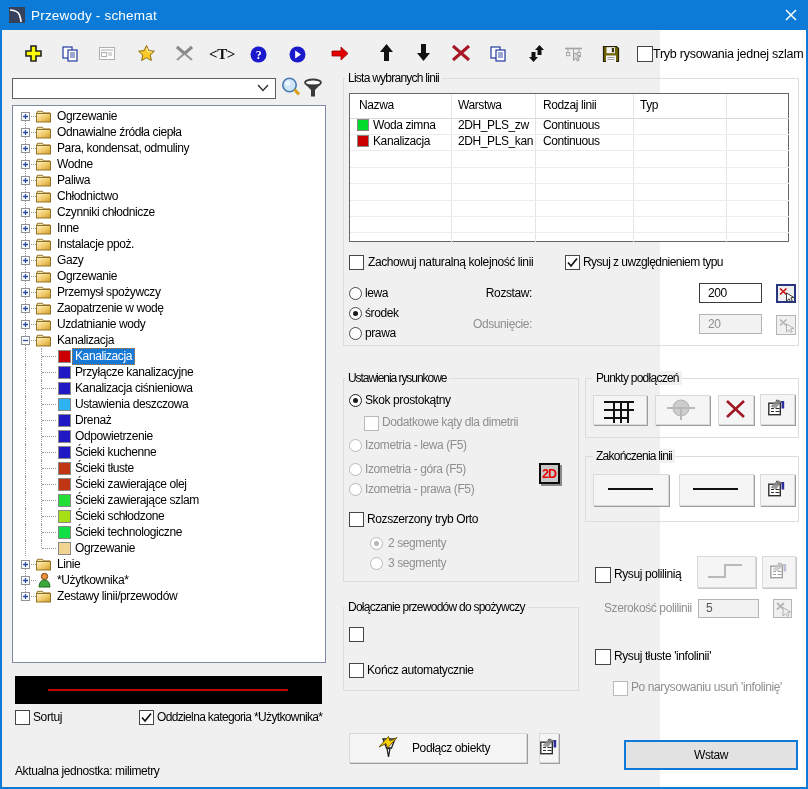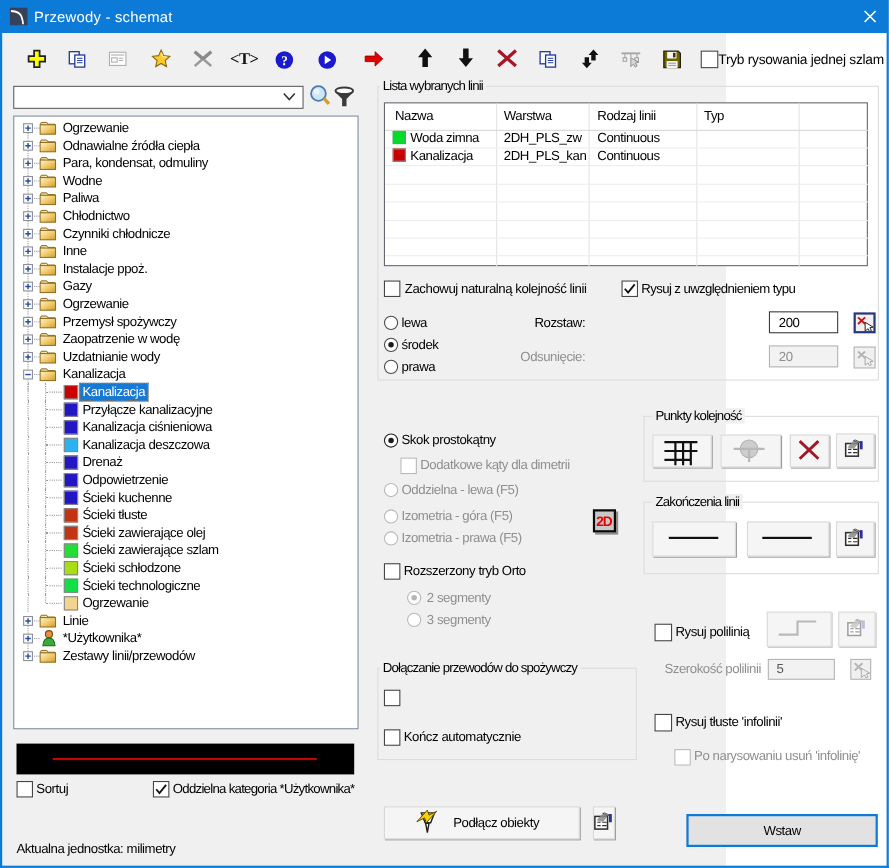--- a/index.html
+++ b/index.html
@@ -305,21 +305,21 @@
       <span class="lbl" style="left:75px;top:364px;line-height:16px">Przyłącze kanalizacyjne</span>
       <div class="abs" style="left:25px;top:380px;width:1px;height:16px;border-left:1px dotted #9a9a9a"></div>
       <div class="abs" style="left:41px;top:380px;width:1px;height:16px;border-left:1px dotted #9a9a9a"></div>
       <div class="abs" style="left:42px;top:388px;width:14px;height:1px;border-top:1px dotted #9a9a9a"></div>
       <div class="abs" style="left:58px;top:382px;width:11px;height:11px;background:#2217c4;border:1px solid #888"></div>
       <span class="lbl" style="left:75px;top:380px;line-height:16px">Kanalizacja ciśnieniowa</span>
       <div class="abs" style="left:25px;top:396px;width:1px;height:16px;border-left:1px dotted #9a9a9a"></div>
       <div class="abs" style="left:41px;top:396px;width:1px;height:16px;border-left:1px dotted #9a9a9a"></div>
       <div class="abs" style="left:42px;top:404px;width:14px;height:1px;border-top:1px dotted #9a9a9a"></div>
       <div class="abs" style="left:58px;top:398px;width:11px;height:11px;background:#2cb2f0;border:1px solid #888"></div>
-      <span class="lbl" style="left:75px;top:396px;line-height:16px">Kanalizacja deszczowa</span>
+      <span class="lbl" style="left:75px;top:396px;line-height:16px">Ustawienia deszczowa</span>
       <div class="abs" style="left:25px;top:412px;width:1px;height:16px;border-left:1px dotted #9a9a9a"></div>
       <div class="abs" style="left:41px;top:412px;width:1px;height:16px;border-left:1px dotted #9a9a9a"></div>
       <div class="abs" style="left:42px;top:420px;width:14px;height:1px;border-top:1px dotted #9a9a9a"></div>
       <div class="abs" style="left:58px;top:414px;width:11px;height:11px;background:#2217c4;border:1px solid #888"></div>
       <span class="lbl" style="left:75px;top:412px;line-height:16px">Drenaż</span>
       <div class="abs" style="left:25px;top:428px;width:1px;height:16px;border-left:1px dotted #9a9a9a"></div>
       <div class="abs" style="left:41px;top:428px;width:1px;height:16px;border-left:1px dotted #9a9a9a"></div>
       <div class="abs" style="left:42px;top:436px;width:14px;height:1px;border-top:1px dotted #9a9a9a"></div>
       <div class="abs" style="left:58px;top:430px;width:11px;height:11px;background:#2217c4;border:1px solid #888"></div>
       <span class="lbl" style="left:75px;top:428px;line-height:16px">Odpowietrzenie</span>
@@ -452,28 +452,31 @@
       <path d="M9.5 8 l0 8 2.6-2.2 1.4 2.7 1.7-1 -1.4-2.6 3-0.5 z" fill="#fff" stroke="#222" stroke-width="0.9"></path>
     </svg>
     <span class="lblr gray" style="right:128px;top:324px">Odsunięcie:</span>
     <div class="inp dis" style="left:699px;top:314px;width:61px;height:18px"></div>
     <span class="lbl vc gray" style="left:708px;top:324px">20</span>
     <div class="sbtn" style="left:776px;top:315px"></div>
     <svg width="20" height="20" style="left:777px;top:316px">
       <path d="M3 3.5 L9.5 9.5 M9.5 3.5 L3 9.5" stroke="#b5b5b5" stroke-width="1.7"></path>
       <path d="M9.5 8 l0 8 2.6-2.2 1.4 2.7 1.7-1 -1.4-2.6 3-0.5 z" fill="#f2f2f2" stroke="#a8a8a8" stroke-width="0.9"></path>
     </svg>
+<div class="grp" style="left:343px;top:378px;width:234px;height:202px">
+      <span class="gl" style="letter-spacing:-1.05px">Ustawienia rysunkowe</span>
+    </div>
 <div class="rb" style="left:349px;top:394px;border-color:#222">
       <div class="dot"></div>
     </div>
     <span class="lbl vc" style="left:365px;top:400px">Skok prostokątny</span>
     <div class="cb dis" style="left:364px;top:416px"></div>
     <span class="lbl vc gray" style="left:382px;top:422px">Dodatkowe kąty dla dimetrii</span>
     <div class="rb dis" style="left:349px;top:439px"></div>
-    <span class="lbl vc gray" style="left:365px;top:445px">Oddzielna - lewa (F5)</span>
+    <span class="lbl vc gray" style="left:365px;top:445px">Izometria - lewa (F5)</span>
     <div class="rb dis" style="left:349px;top:463px"></div>
     <span class="lbl vc gray" style="left:365px;top:469px">Izometria - góra (F5)</span>
     <div class="rb dis" style="left:349px;top:483px"></div>
     <span class="lbl vc gray" style="left:365px;top:489px">Izometria - prawa (F5)</span>
     <div class="abs" style="left:539px;top:463px;width:17px;height:17px;background:#c8c8c8;border:2px solid #0a0a0a;box-shadow:2px 2px 0 #8a8a8a">
       <span style="position:absolute;left:1px;top:2px;font-size:12.5px;font-weight:bold;color:#e80000;letter-spacing:-1px;font-family:'Liberation Sans',sans-serif">2D</span>
     </div>
 <div class="cb" style="left:349px;top:512px"></div>
     <span class="lbl vc" style="left:367px;top:519px">Rozszerzony tryb Orto</span>
     <div class="rb dis" style="left:370px;top:537px">
@@ -496,21 +499,21 @@
     <span class="lbl vc" style="left:412px;top:748px">Podłącz obiekty</span>
     <div class="btn" style="left:539px;top:733px;width:18px;height:28px"></div>
 <svg width="17" height="17" style="left:540px;top:738px">
       <rect x="0.8" y="4.2" width="11.5" height="11.5" fill="#fff" stroke="#2e2e2e" stroke-width="1.4"></rect>
       <path d="M3 9.5h3M7.5 9.5h4M3 12.5h3M7.5 12.5h4" stroke="#2e2e2e" stroke-width="1.1"></path>
       <path d="M2.5 7.5 L8 1.5 l4.5 2 L8.5 9 l-4-0.5 z" fill="#8a8a8a" opacity="0.85"></path>
       <path d="M8 1.5 l4.5 2 1.5-0.5 -4.5-2 z" fill="#e8e8e8" stroke="#2e2e2e" stroke-width="0.7"></path>
       <rect x="13.6" y="2" width="2.6" height="7.5" fill="#2d2d9e"></rect>
     </svg>
     <div class="grp rg" style="left:585px;top:378px;width:212px;height:58px">
-      <span class="gl">Punkty kolejność</span>
+      <span class="gl">Punkty podłączeń</span>
     </div>
     <div class="btn" style="left:593px;top:395px;width:52px;height:28px"></div>
     <svg width="34" height="26" style="left:603px;top:398px">
       <path d="M1 4 h30 M1 12 h30 M1 20 h24" stroke="#111" stroke-width="2"></path>
       <path d="M11 4 v21 M18 4 v21 M25 4 v21" stroke="#111" stroke-width="2"></path>
     </svg>
     <div class="btn" style="left:655px;top:395px;width:53px;height:28px"></div>
     <svg width="32" height="26" style="left:666px;top:397px">
       <circle cx="15" cy="11" r="8" fill="#cdcdcd" stroke="#b2b2b2"></circle>
       <path d="M1 11 h28 M15 11 v12" stroke="#b8b8b8" stroke-width="2"></path>

